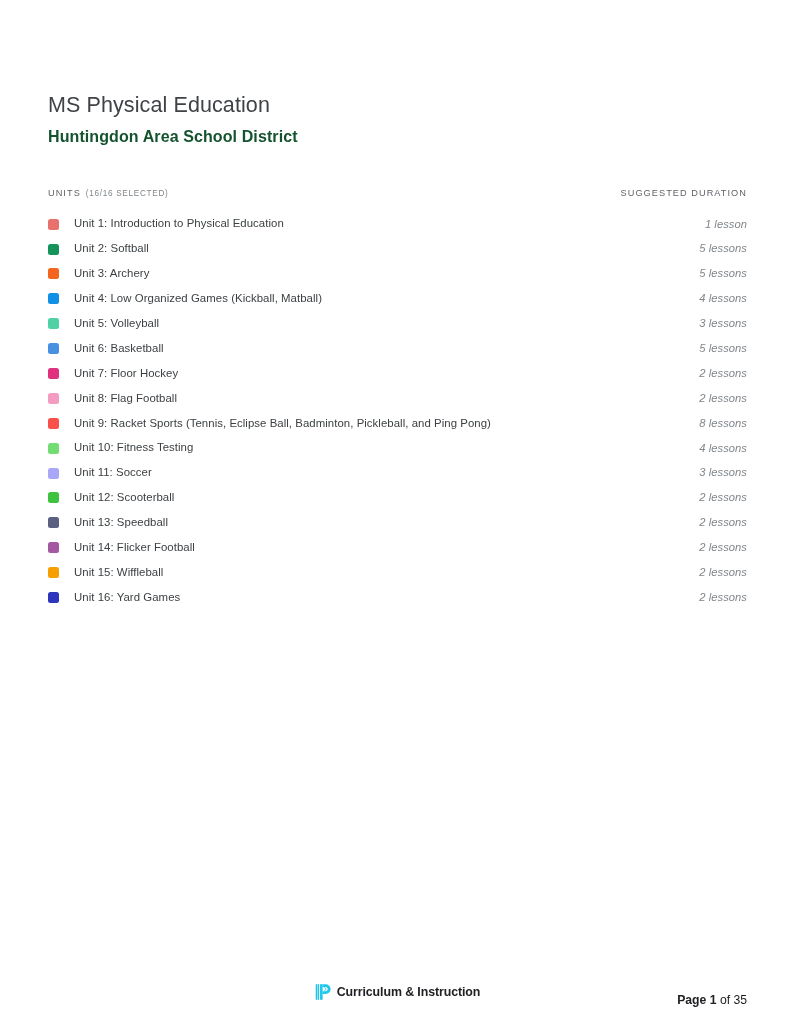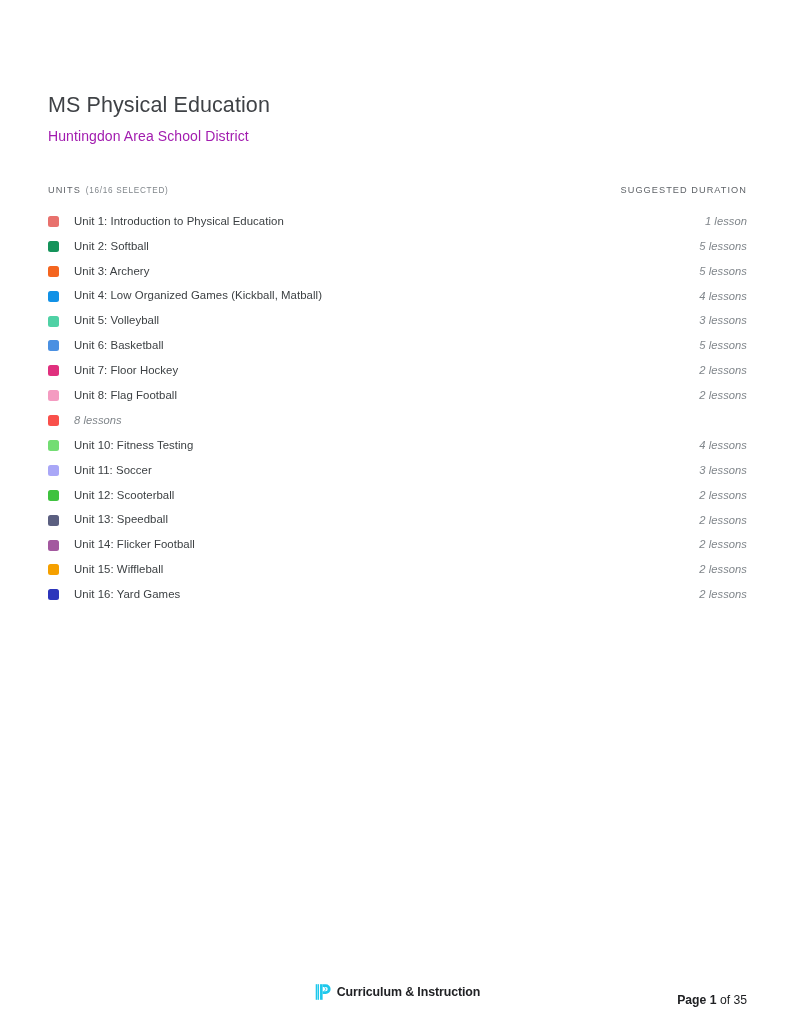--- a/index.html
+++ b/index.html
@@ -36,23 +36,23 @@
   .doc-title {
     font-size: 21.5px;
     font-weight: 400;
     color: #3f4246;
     letter-spacing: 0.1px;
     line-height: 1.25;
     margin: 0 0 2px 0;
     white-space: nowrap;
   }
   .doc-subtitle {
-    font-size: 14px;
-    font-weight: 400;
-    color: #a21caf;
+    font-size: 16px;
+    font-weight: 700;
+    color: #14532d;
     letter-spacing: 0.1px;
     line-height: 1.3;
     margin: 8px 0 0 0;
     white-space: nowrap;
   }
 
   
   .col-headers {
     display: flex;
     align-items: flex-start;
@@ -215,20 +215,21 @@
           <span class="unit-name">Unit 7: Floor Hockey</span>
           <span class="unit-duration">2 lessons</span>
         </div>
         <div class="unit-row">
           <span class="unit-swatch" style="background: rgb(244, 155, 193);"></span>
           <span class="unit-name">Unit 8: Flag Football</span>
           <span class="unit-duration">2 lessons</span>
         </div>
         <div class="unit-row">
           <span class="unit-swatch" style="background: rgb(249, 80, 75);"></span>
+          <span class="unit-name">Unit 9: Racket Sports (Tennis, Eclipse Ball, Badminton, Pickleball, and Ping Pong)</span>
           <span class="unit-duration">8 lessons</span>
         </div>
         <div class="unit-row">
           <span class="unit-swatch" style="background: rgb(115, 221, 115);"></span>
           <span class="unit-name">Unit 10: Fitness Testing</span>
           <span class="unit-duration">4 lessons</span>
         </div>
         <div class="unit-row">
           <span class="unit-swatch" style="background: rgb(169, 167, 247);"></span>
           <span class="unit-name">Unit 11: Soccer</span>

